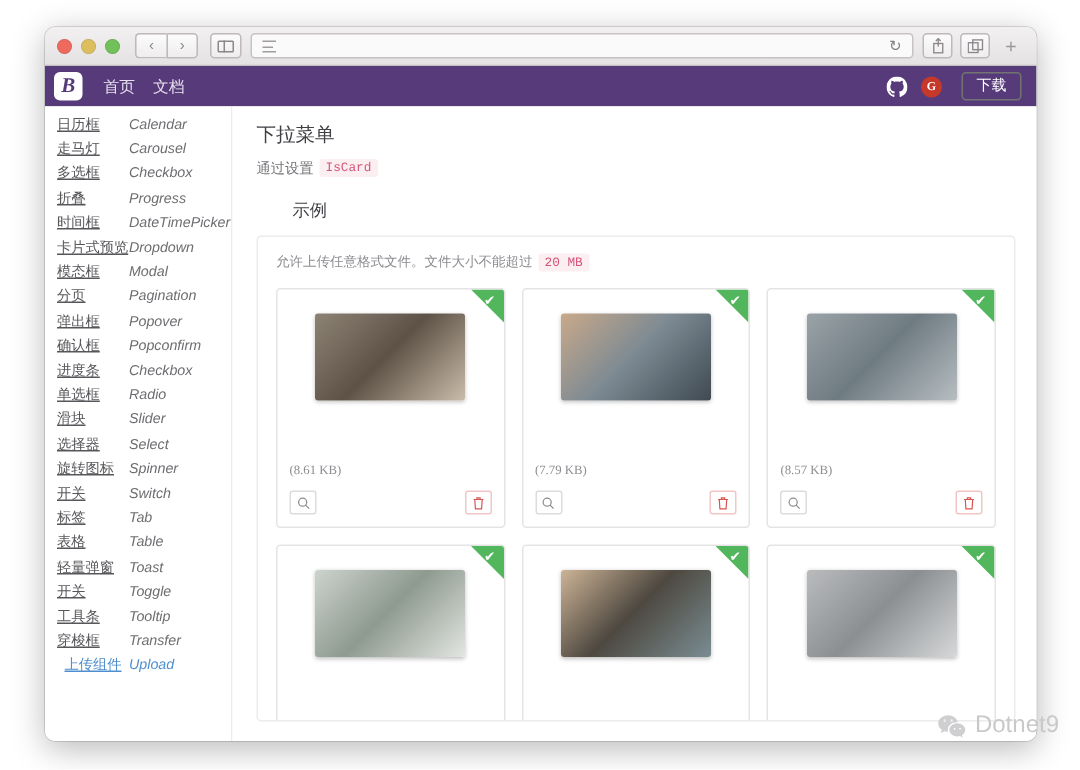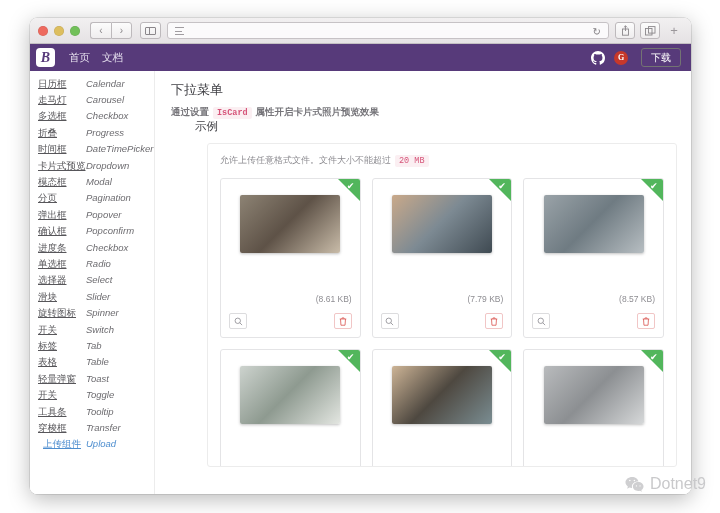--- a/index.html
+++ b/index.html
@@ -178,23 +178,23 @@
     padding: 10px 14px 0 16px;
     overflow: hidden;
     position: relative;
   }
   .page-title {
     font-size: 13px; color: #3f3f44; font-weight: normal;
     margin-bottom: 7px;
   }
   .page-desc {
     font-size: 9.5px; color: #76757a;
-    display:flex; align-items:flex-end; gap: 4px;
+    margin-bottom: 14px;
+    display:flex; align-items:flex-start; gap: 4px;
     flex-wrap: wrap;
-    font-weight: bold;
   }
   .code-badge {
     background: #fbeff2;
     color: #d6557a;
     font-family: "Liberation Mono", monospace;
     font-size: 8.5px;
     padding: 1px 4px;
     border-radius: 2px;
   }
   .section-title {
@@ -203,21 +203,20 @@
     margin-left: 24px;
   }
 
   .demo-card {
     border: 1px solid #ececec;
     border-radius: 3px;
     padding: 10px 12px 16px 12px;
     background: #fff;
     height: 324px;
     overflow: hidden;
-    margin-left: 36px;
   }
   .upload-hint {
     font-size: 9px; color: #8d8c91;
     margin-bottom: 11px;
     display:flex; align-items:center; gap:4px;
   }
 
   .card-grid {
     display: grid;
     grid-template-columns: repeat(3, 1fr);
@@ -251,24 +250,25 @@
     width: 0; height: 0;
     border-top: 22px solid #52b65c;
     border-left: 22px solid transparent;
   }
   .corner-check .tick {
     position:absolute; top:-19px; left:-13px;
     color: #fff; font-size: 9px; line-height: 9px;
   }
   .file-size {
     margin-top: auto;
-    text-align:right;
+    text-align:left;
     font-size: 8.5px;
     color: #8e8d92;
     padding-bottom: 9px;
+    font-family: Liberation Serif, serif;
   }
   .card-actions {
     display:flex; justify-content: space-between; align-items:center;
   }
   .act-btn {
     width: 18px; height: 16px;
     border: 1px solid #dcdcde;
     border-radius: 2px;
     display:flex; align-items:center; justify-content:center;
     font-size: 8.5px; color: #8b8a8f;
@@ -406,26 +406,26 @@
           </div>
           <div class="side-item">
             <span class="cn">进度条</span>
             <span class="en">Checkbox</span>
           </div>
           <div class="side-item">
             <span class="cn">单选框</span>
             <span class="en">Radio</span>
           </div>
           <div class="side-item">
+            <span class="cn">滑块</span>
+            <span class="en">Slider</span>
+          </div>
+          <div class="side-item">
             <span class="cn">选择器</span>
             <span class="en">Select</span>
-          </div>
-          <div class="side-item">
-            <span class="cn">滑块</span>
-            <span class="en">Slider</span>
           </div>
           <div class="side-item">
             <span class="cn">旋转图标</span>
             <span class="en">Spinner</span>
           </div>
           <div class="side-item">
             <span class="cn">开关</span>
             <span class="en">Switch</span>
           </div>
           <div class="side-item">
@@ -456,21 +456,20 @@
             <span class="cn">上传组件</span>
             <span class="en">Upload</span>
           </div>
         </div>
 
       <div class="content">
         <div class="page-title">下拉菜单</div>
         <div class="page-desc">
           <span>通过设置</span>
           <span class="code-badge">IsCard</span>
-          <span>属性开启卡片式照片预览效果</span>
         </div>
         <div class="section-title">示例</div>
 
         <div class="demo-card">
           <div class="upload-hint">
             <span>允许上传任意格式文件。文件大小不能超过</span>
             <span class="code-badge">20 MB</span>
           </div>
 
           <div class="card-grid" id="card-grid-row1">

